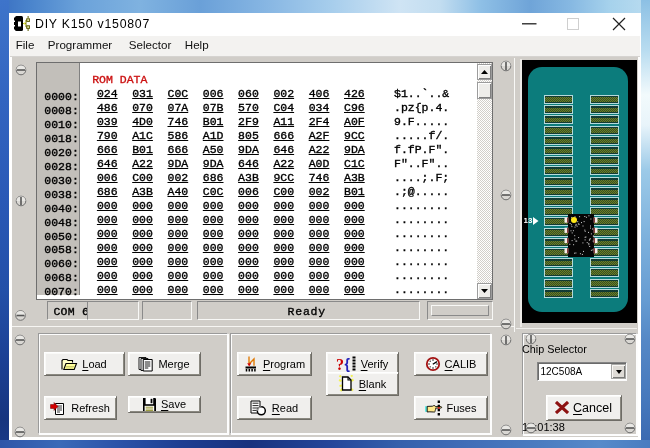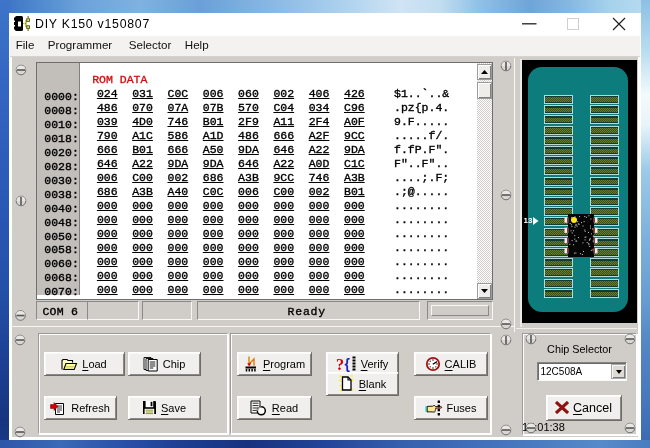--- a/index.html
+++ b/index.html
@@ -188,21 +188,21 @@
 000
 000
 000
 000
 000
 000
 000</pre>
 <pre class="mono hexcol" style="left:238.1px">060
 570
 2F9
-486
+805
 9DA
 646
 A3B
 006
 000
 000
 000
 000
 000
 000
@@ -273,21 +273,21 @@
       <path d="M0 4 L3.5 0 L7 4 Z" fill="#000"></path>
     </svg>
   </div>
 <div id="sthumb"></div>
 <div class="sbtn" style="top:283px">
     <svg width="7" height="4">
       <path d="M0 0 L3.5 4 L7 0 Z" fill="#000"></path>
     </svg>
   </div>
 
-<div class="spanel" style="left:36px;width:52px">
+<div class="spanel" style="left:47px;width:52px">
     <span class="abs" style="left:5.5px;top:2.8px;letter-spacing:0.2px">COM 6</span>
   </div>
 <div class="spanel" style="left:86.5px;width:52px"></div>
 <div class="spanel" style="left:142px;width:50px"></div>
 <div class="spanel" style="left:197px;width:223px">
     <span class="abs" style="left:89.5px;top:2.8px;letter-spacing:0.8px">Ready</span>
   </div>
 <div class="spanel" style="left:427px;width:66px">
     <div class="abs" style="left:3px;top:3px;width:58px;height:11px;border:1px solid;border-color:#f8f8f6 #8a8a8a #8a8a8a #f8f8f6"></div>
   </div>
@@ -308,33 +308,33 @@
   </div>
 <div class="btn " style="left:128px;top:352px;width:72px;height:23px">
     <span class="bicon">
       <svg width="16" height="16" viewBox="0 0 16 16">
 <path d="M1 1.5 h7 v12 h-7 Z" fill="#fff" stroke="#000" stroke-width=".9"></path>
 <path d="M3 2.5 h7 v12 h-7 Z" fill="#fff" stroke="#000" stroke-width=".9"></path>
 <path d="M5.2 3.5 h9 v11.5 h-9 Z" fill="#fff" stroke="#000" stroke-width="1"></path>
 <path d="M6.8 6 h5.5 M6.8 8 h5.5 M6.8 10 h5.5 M6.8 12 h3.5" stroke="#000" stroke-width=".9"></path>
 </svg>
     </span>
-    <span class="blabel">Chip</span>
+    <span class="blabel">Merge</span>
   </div>
 <div class="btn " style="left:44px;top:396px;width:72px;height:23px">
     <span class="bicon">
       <svg width="17" height="15" viewBox="0 0 17 15">
 <path d="M5.5 3.5 h8 v11 h-8 Z" fill="#fff" stroke="#000" stroke-width="1"></path>
 <path d="M7 6 h5 M7 8 h5 M7 10 h5 M7 12 h3" stroke="#000" stroke-width=".8"></path>
 <path d="M0.5 4.5 L4 4.5 L4 2.5 L8 6.5 L4 10.5 L4 8.5 L0.5 8.5 Z" fill="#d40000" stroke="#600" stroke-width=".5"></path>
 </svg>
     </span>
     <span class="blabel">Refresh</span>
   </div>
-<div class="btn " style="left:128px;top:396px;width:72px;height:23px">
+<div class="btn " style="left:128px;top:396px;width:72px;height:16px">
     <span class="bicon">
       <svg width="15" height="15" viewBox="0 0 15 15">
 <path d="M1 1 h12.4 l.6 .8 v12.2 h-13 Z" fill="#000"></path>
 <rect x="3.6" y="1" width="7.6" height="6.2" fill="#fff"></rect>
 <rect x="8.6" y="1.8" width="1.8" height="4.4" fill="#000"></rect>
 <rect x="2.6" y="8.8" width="9.6" height="5.2" fill="#fff"></rect>
 <path d="M3.6 10.2 h7.6 M3.6 12 h7.6 M3.6 13.6 h7.6" stroke="#88881a" stroke-width=".9"></path>
 </svg>
     </span>
     <span class="blabel"><u>S</u>ave</span>
@@ -532,21 +532,21 @@
     <rect x="8.2" y="26.6" width="1" height="1" fill="#cfcfcf"></rect>
     <rect x="15.6" y="7.1" width="1" height="1" fill="#cfcfcf"></rect>
   </svg>
 <div class="abs" style="left:570.5px;top:217px;width:6px;height:6px;border-radius:50%;background:#ffe818"></div>
 <div class="abs" style="left:523.5px;top:216px;color:#fff;font-size:8px;font-weight:bold;font-family:'Liberation Sans';">13</div>
 <svg class="abs" width="6" height="9" style="left:533px;top:216.5px">
     <path d="M0 0 L5.5 4 L0 8 Z" fill="#fff"></path>
   </svg>
 
 <div id="cpanel"></div>
-<div class="abs" style="left:522px;top:343px;width:115px;text-align:center;font-size:10.8px;color:#000">Chip Selector</div>
+<div class="abs" style="left:522px;top:343px;width:115px;text-align:left;font-size:10.8px;color:#000">Chip Selector</div>
 <div id="combo"></div>
 <div class="abs" style="left:540.5px;top:365.5px;font-size:10px;color:#000">12C508A</div>
 <div id="combobtn">
     <div class="tri-d"></div>
   </div>
 <div class="btn" id="cancel">
     <span class="bicon">
       <svg width="14" height="13" viewBox="0 0 14 13">
         <path d="M1 1 L13 12 M13 1 L1 12" stroke="#8d1212" stroke-width="3.1"></path>
       </svg>

